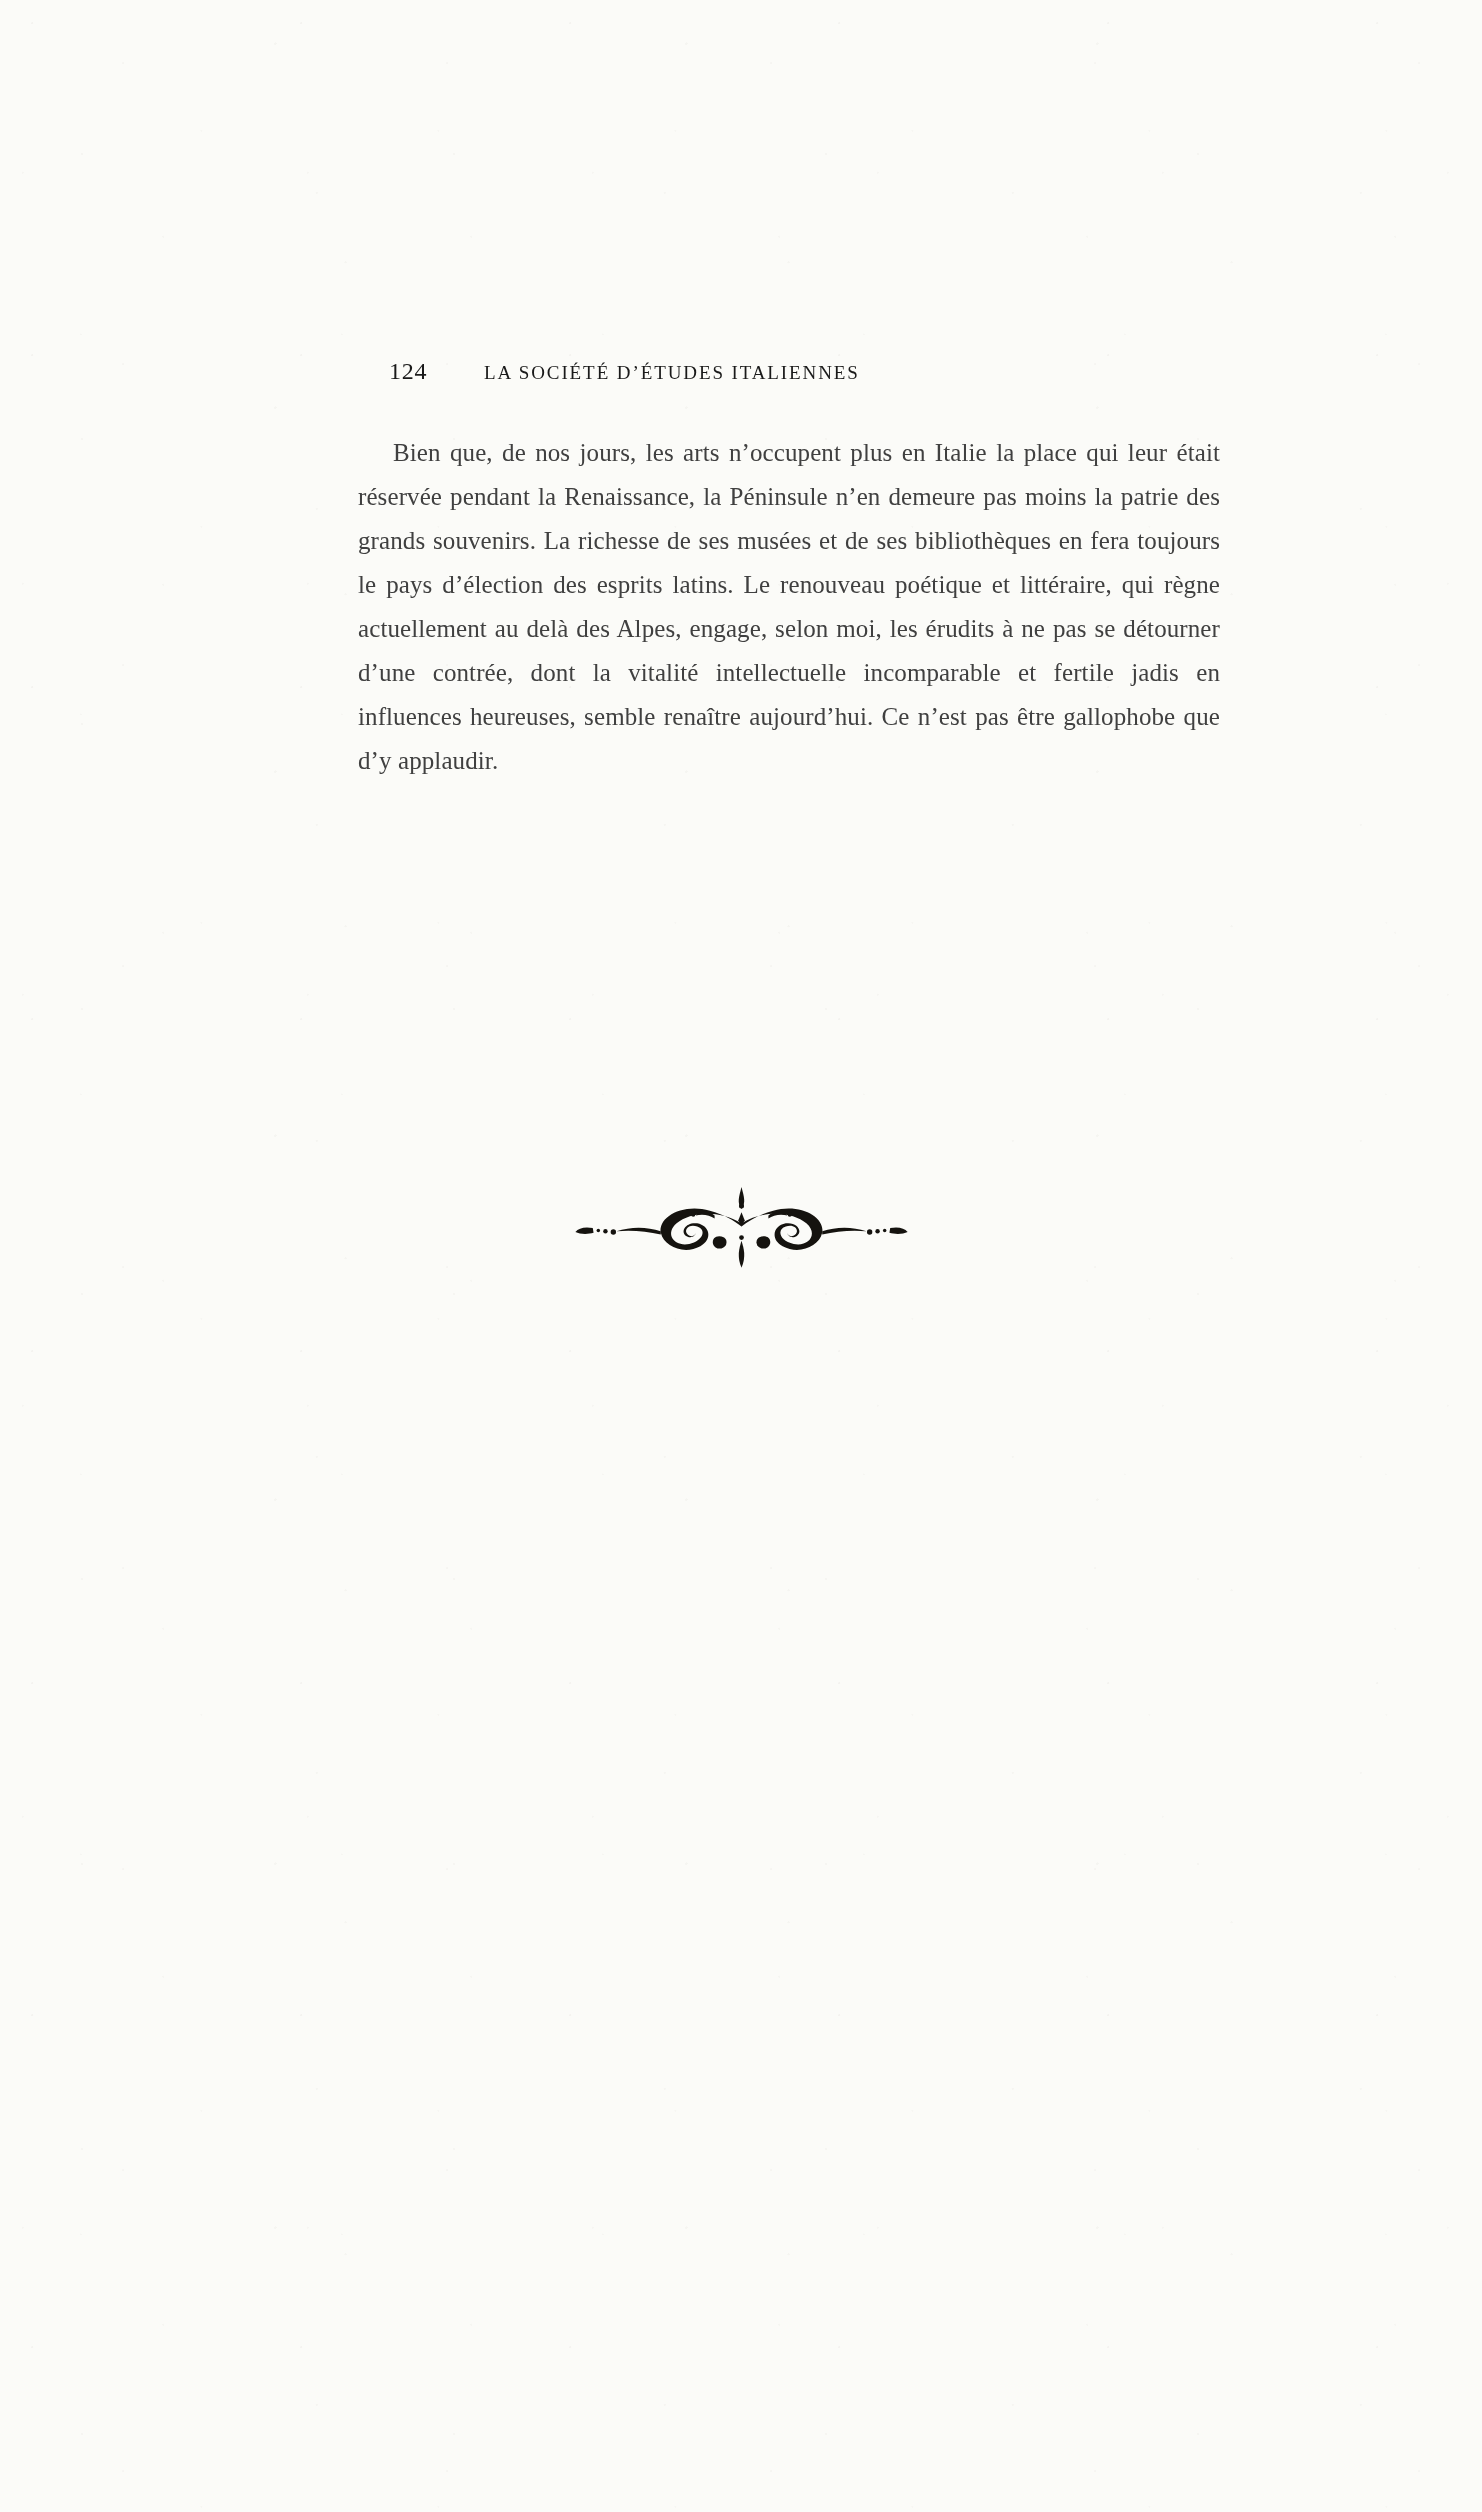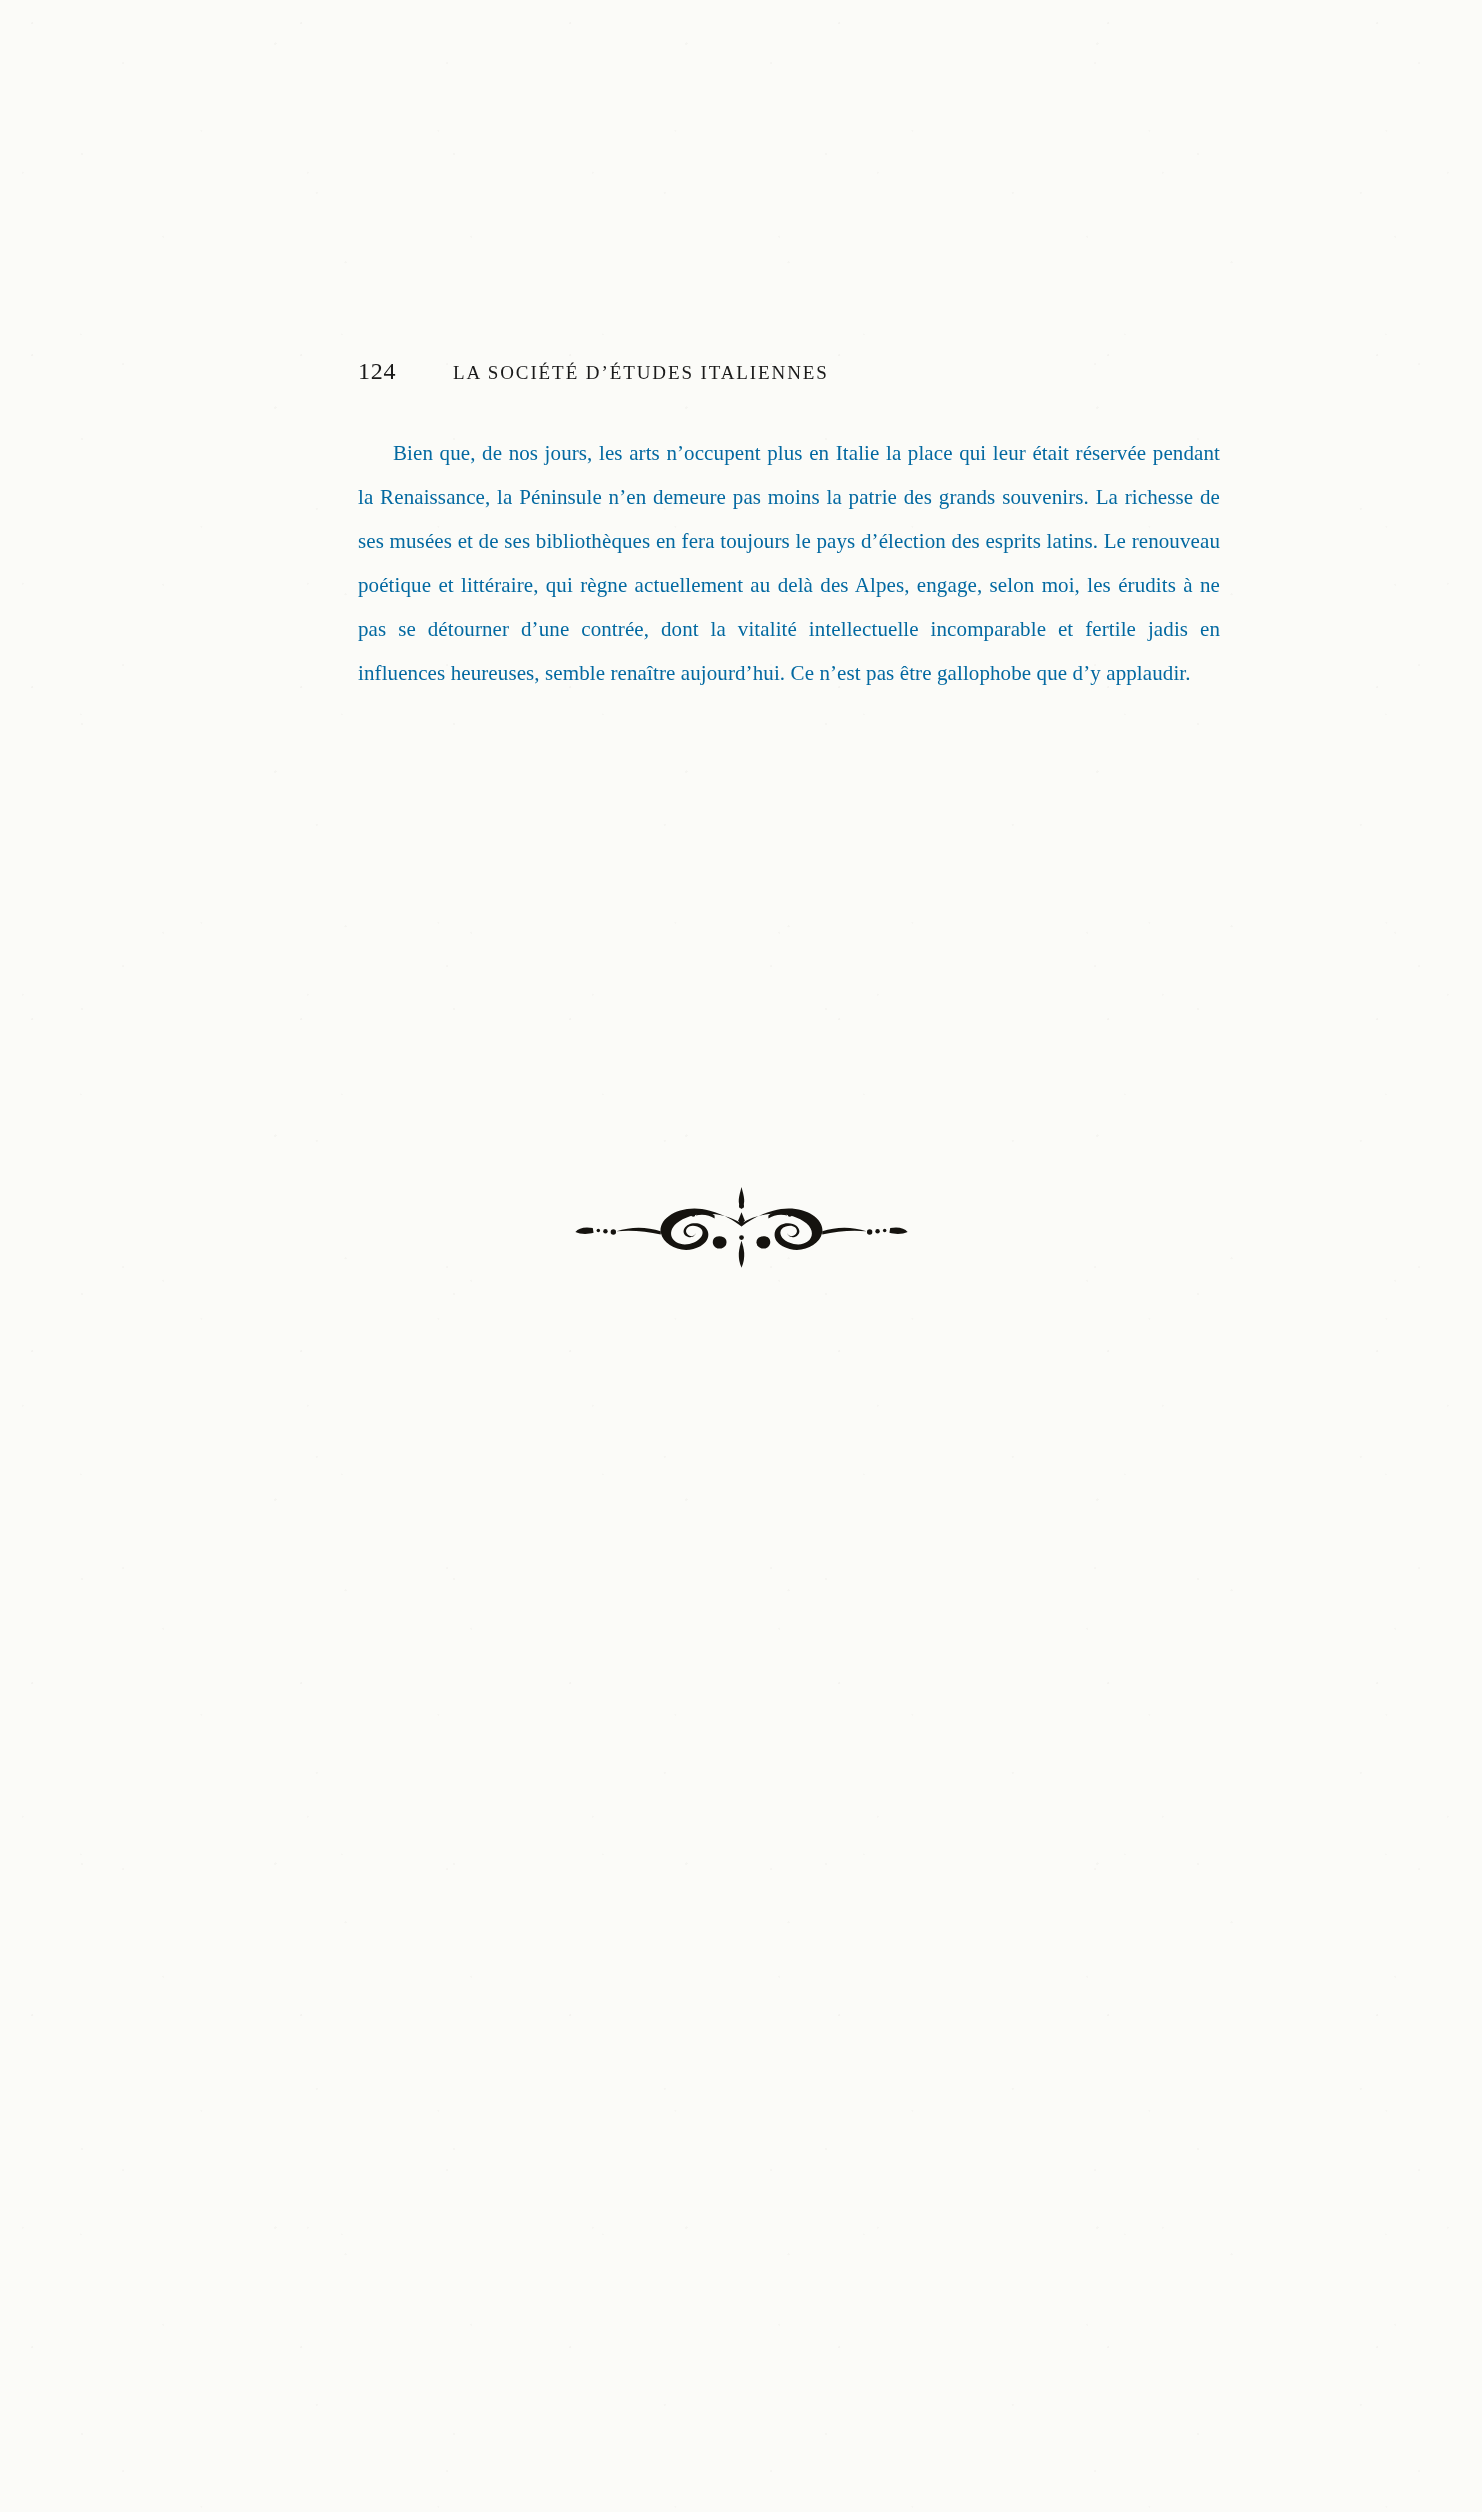--- a/index.html
+++ b/index.html
@@ -56,35 +56,36 @@
     align-items: baseline;
     height: 32px;
     margin-bottom: 41px;
   }
   .folio {
     font-family: "Liberation Serif", serif;
     font-size: 24px;
     letter-spacing: 0.8px;
     color: #1a1a1a;
     width: 95px;
+    margin-left: 31px;
   }
   .head-title {
     font-family: "Liberation Serif", serif;
     font-size: 19px;
     letter-spacing: 1.9px;
     color: #1a1a1a;
     text-transform: uppercase;
     white-space: nowrap;
   }
 
   .body-par {
-    font-size: 21px;
+    font-size: 25px;
     line-height: 44px;
     text-align: justify;
-    color: #0369a1;
+    color: #404040;
     letter-spacing: 0.1px;
   }
   .body-par .indent {
     display: inline-block;
     width: 35px;
   }
 
   .signature {
     margin-top: 49px;
     text-align: right;

